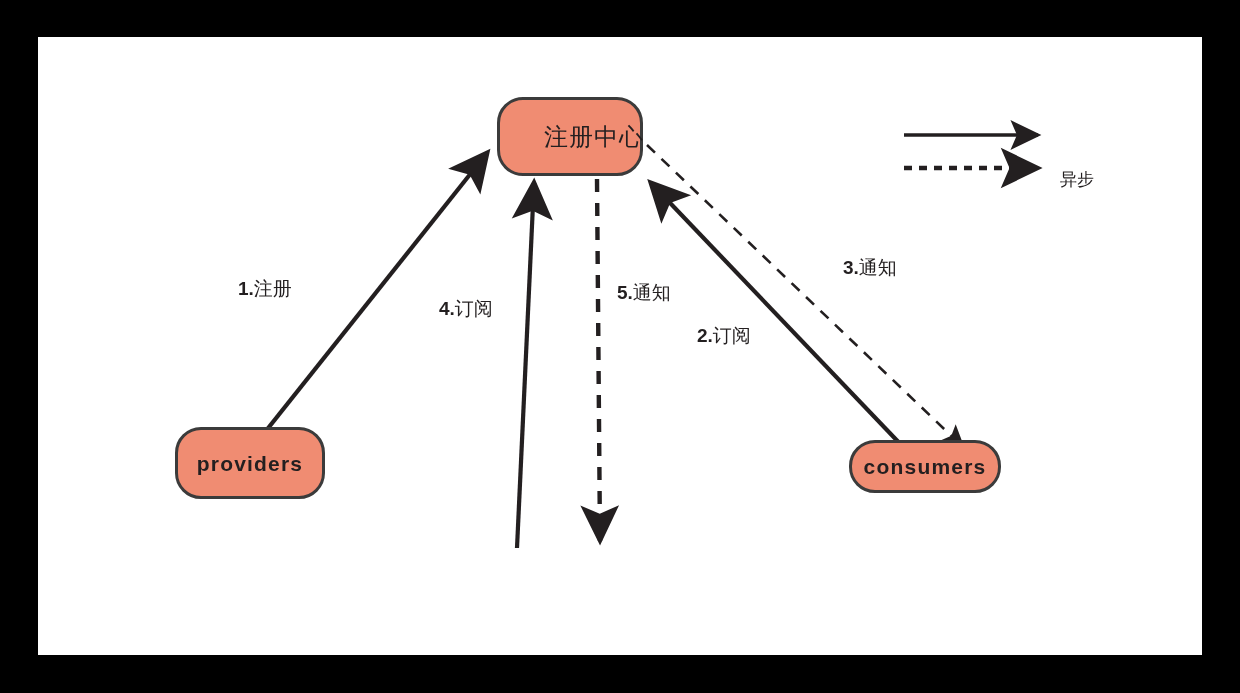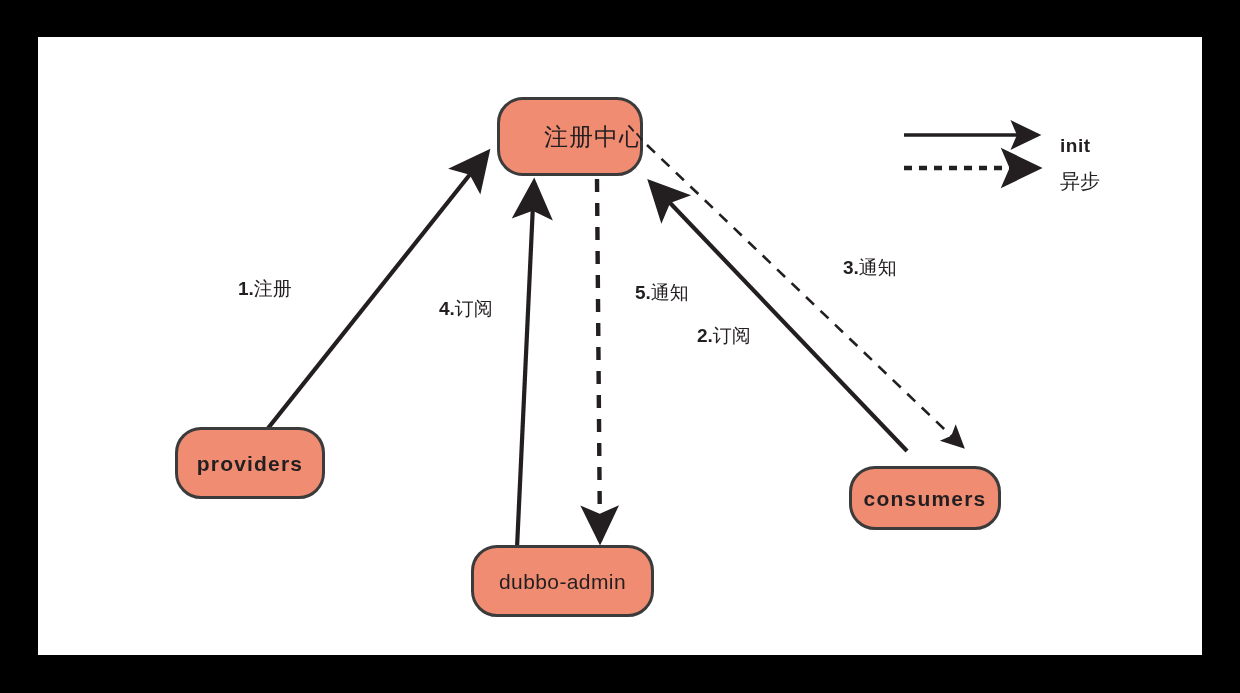--- a/index.html
+++ b/index.html
@@ -64,38 +64,38 @@
     font-weight: bold;
     letter-spacing: 1.2px;
   }
   .node-en .node-label {
     font-size: 21px;
     font-weight: 400;
     letter-spacing: 0.4px;
   }
   #node-registry { left: 459px; top: 60px; width: 146px; height: 79px; padding-left: 48px; }
   #node-providers { left: 137px; top: 390px; width: 150px; height: 72px; }
-  #node-consumers { left: 811px; top: 429px; width: 152px; height: 64px; }
+  #node-consumers { left: 811px; top: 403px; width: 152px; height: 53px; }
   #node-dubbo-admin { left: 433px; top: 508px; width: 183px; height: 72px; }
 
   .edge-label {
     position: absolute;
     color: #231f20;
     font-family: "DejaVu Sans", sans-serif;
     font-size: 19px;
     white-space: nowrap;
     z-index: 4;
   }
   .edge-label .num {
     font-family: "Liberation Sans", sans-serif;
     font-weight: bold;
   }
   #label-1 { left: 200px; top: 203px; margin-top: 36px; }
   #label-4 { left: 401px; top: 259px; text-align: center; }
-  #label-5 { left: 597px; top: 243px; }
+  #label-5 { left: 579px; top: 243px; }
   #label-2 { left: 659px; top: 286px; }
   #label-3 { left: 805px; top: 218px; text-align: right; }
 
   #legend {
     position: absolute;
     left: 860px;
     top: 58px;
     width: 265px;
     height: 70px;
     z-index: 4;
@@ -112,21 +112,21 @@
     color: #231f20;
     white-space: nowrap;
   }
   #legend-label-init {
     font-size: 19px;
     font-weight: bold;
     letter-spacing: 0.5px;
   }
   #legend-label-async {
     font-family: Liberation Mono, monospace;
-    font-size: 20px;
+    font-size: 17px;
     font-weight: 400;
   }
 </style>
 </head>
 <body>
 
 <div id="frame">
   <div id="canvas">
 
     <svg id="edge-layer" viewBox="0 0 1164 618" width="1164" height="618" xmlns="http://www.w3.org/2000/svg">
@@ -161,23 +161,20 @@
     </div>
 
     <div class="node node-en-bold" id="node-providers">
       <span class="node-label">providers</span>
     </div>
 
     <div class="node node-en-bold" id="node-consumers">
       <span class="node-label">consumers</span>
     </div>
 
-    <div class="node node-en" id="node-dubbo-admin">
-      <span class="node-label">dubbo-admin</span>
-    </div>
 
     <div class="edge-label" id="label-1">
       <span class="num">1.</span><span>注册</span>
     </div>
 
     <div class="edge-label" id="label-4">
       <span class="num">4.</span><span>订阅</span>
     </div>
 
     <div class="edge-label" id="label-5">
@@ -186,24 +183,20 @@
 
     <div class="edge-label" id="label-2">
       <span class="num">2.</span><span>订阅</span>
     </div>
 
     <div class="edge-label" id="label-3">
       <span class="num">3.</span><span>通知</span>
     </div>
 
     <div id="legend">
-      <div class="legend-row" id="legend-row-init">
-        <span style="width:148px;"></span>
-        <span class="legend-text" id="legend-label-init">init</span>
-      </div>
       <div class="legend-row" id="legend-row-async">
         <span style="width:148px;"></span>
         <span class="legend-text" id="legend-label-async">异步</span>
       </div>
     </div>
 
   </div>
 </div>
 
 </body></html>

